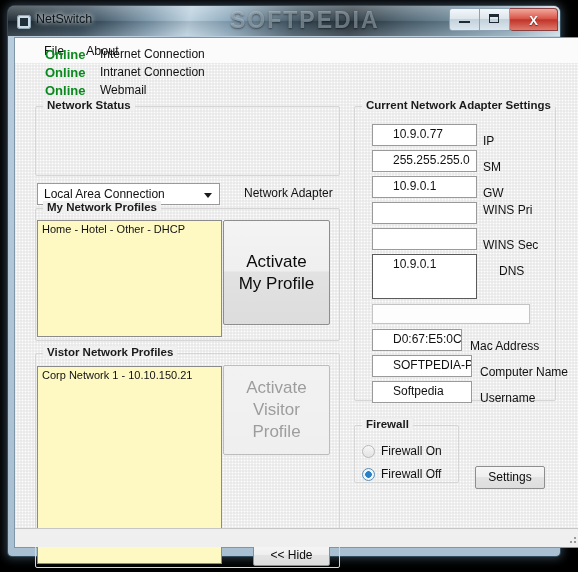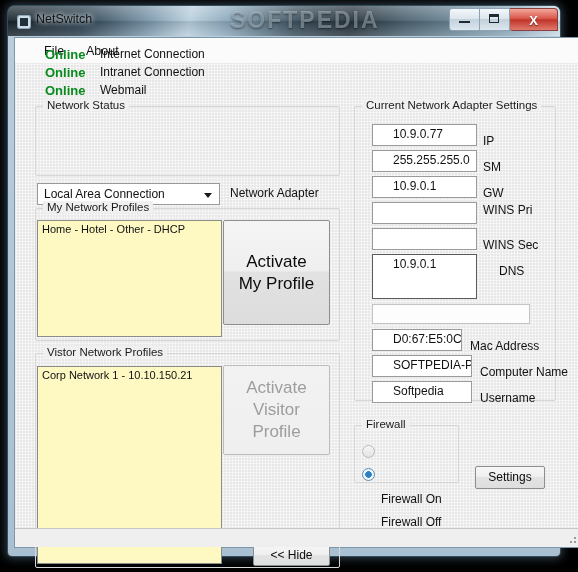--- a/index.html
+++ b/index.html
@@ -212,20 +212,21 @@
   }
   .group > .legend {
     position: absolute;
     top: -8px;
     left: 7px;
     padding: 0 4px;
     font-size: 11.5px;
     color: #1b1b1b;
     background: #f0f0f0;
     white-space: nowrap;
+    font-weight: bold;
   }
 
   
   #grp-status { left: 20px; top: 68px; width: 305px; height: 70px; }
   .statusrow { position: absolute; font-size: 12px; white-space: nowrap; }
   .online {
     position: absolute;
     left: 10px;
     font-weight: bold;
     font-size: 13px;
@@ -253,21 +254,21 @@
   #adapter-combo .arrow {
     position: absolute;
     right: 7px; top: 9px;
     width: 0; height: 0;
     border-left: 4.5px solid transparent;
     border-right: 4.5px solid transparent;
     border-top: 5px solid #1a1a1a;
   }
   #adapter-label {
     position: absolute;
-    left: 215px;
+    left: 229px;
     top: 148px;
     font-size: 12px;
     color: #111;
   }
 
   
   #grp-my { left: 20px; top: 170px; width: 305px; height: 133px; }
   .listbox {
     position: absolute;
     background: #fef9c3;
@@ -387,21 +388,21 @@
     width: 13px; height: 13px;
     border-radius: 50%;
     background: linear-gradient(180deg,#f6f6f6 0%,#e3e3e3 100%);
     border: 1px solid #b9b9b9;
     box-sizing: border-box;
   }
   .radio.on .dot {
     border-color: #5e8fb5;
     background: radial-gradient(circle at 50% 50%, #2b7fc4 0 3px, #eef5fb 3.6px 5px, #dfe9f1 100%);
   }
-  .radio .txt { position: absolute; left: 19px; top: 0; margin-top: 48px; }
+  .radio .txt { position: absolute; left: 19px; top: 0; }
   #r-on  { top: 406px; }
   #r-off { top: 429px; }
 
   #btn-settings {
     position: absolute;
     left: 460px;
     top: 428px;
     width: 70px;
     height: 23px;
     border: 1px solid #8e8e8e;

